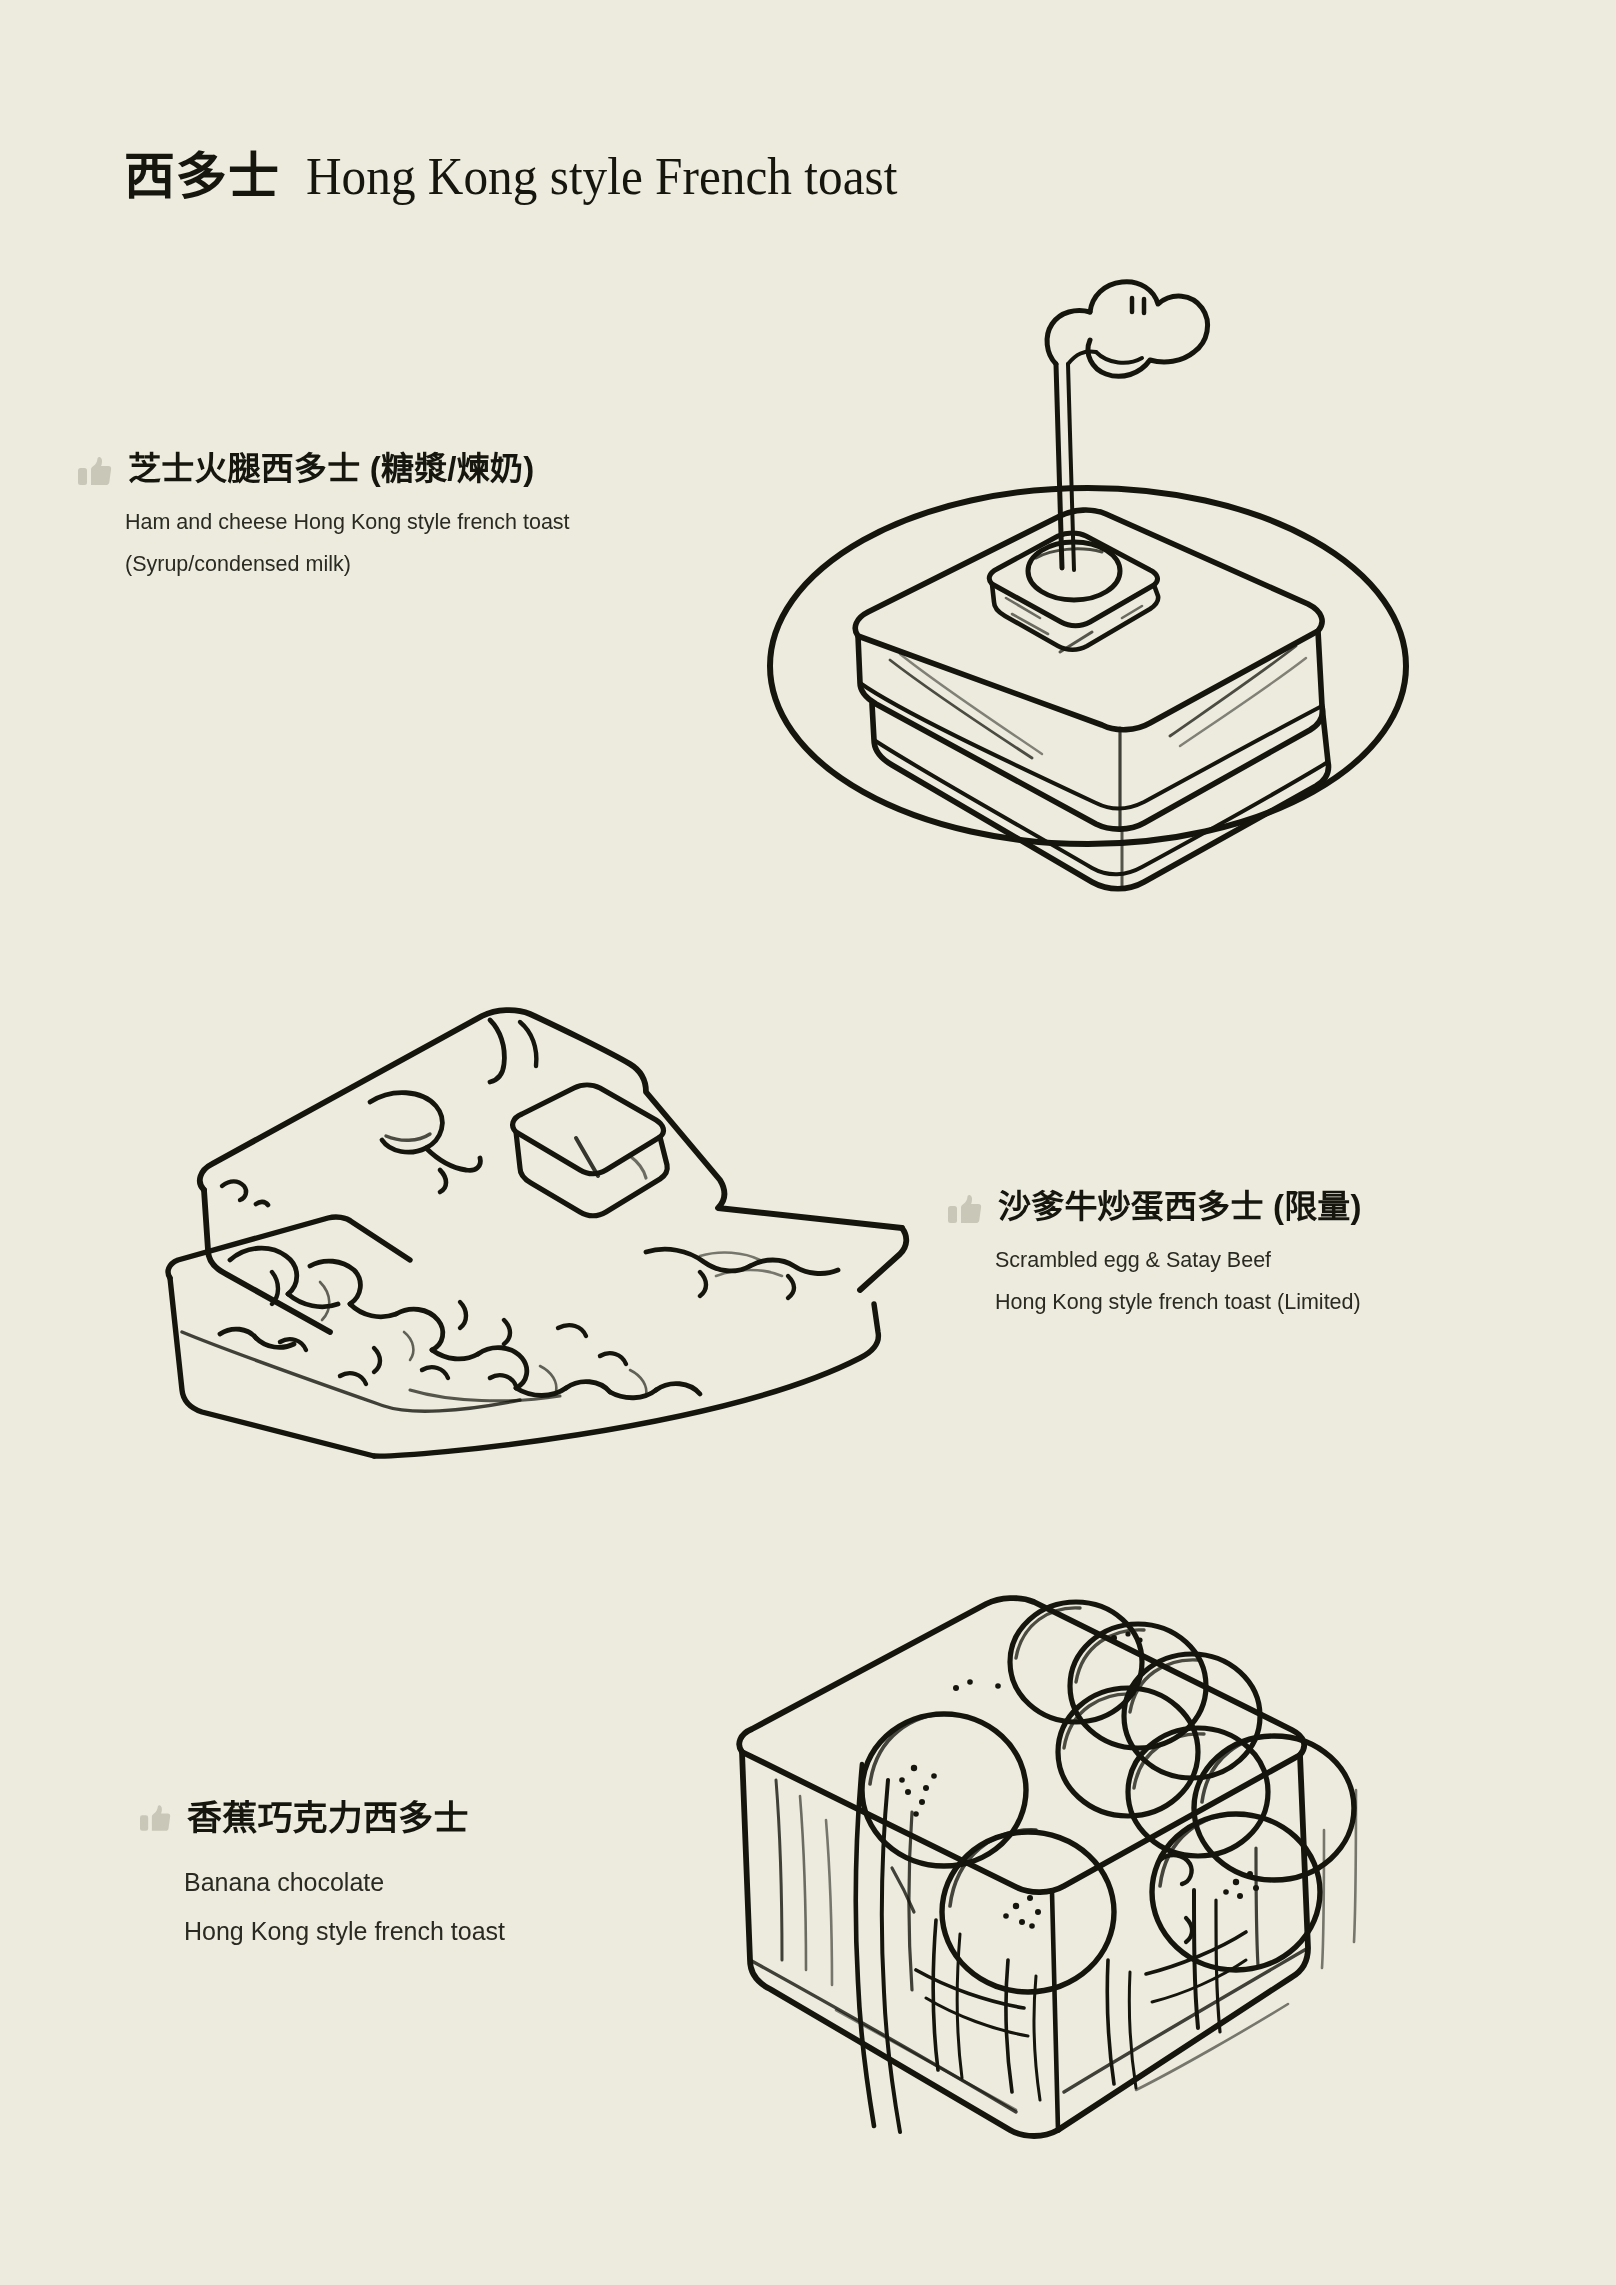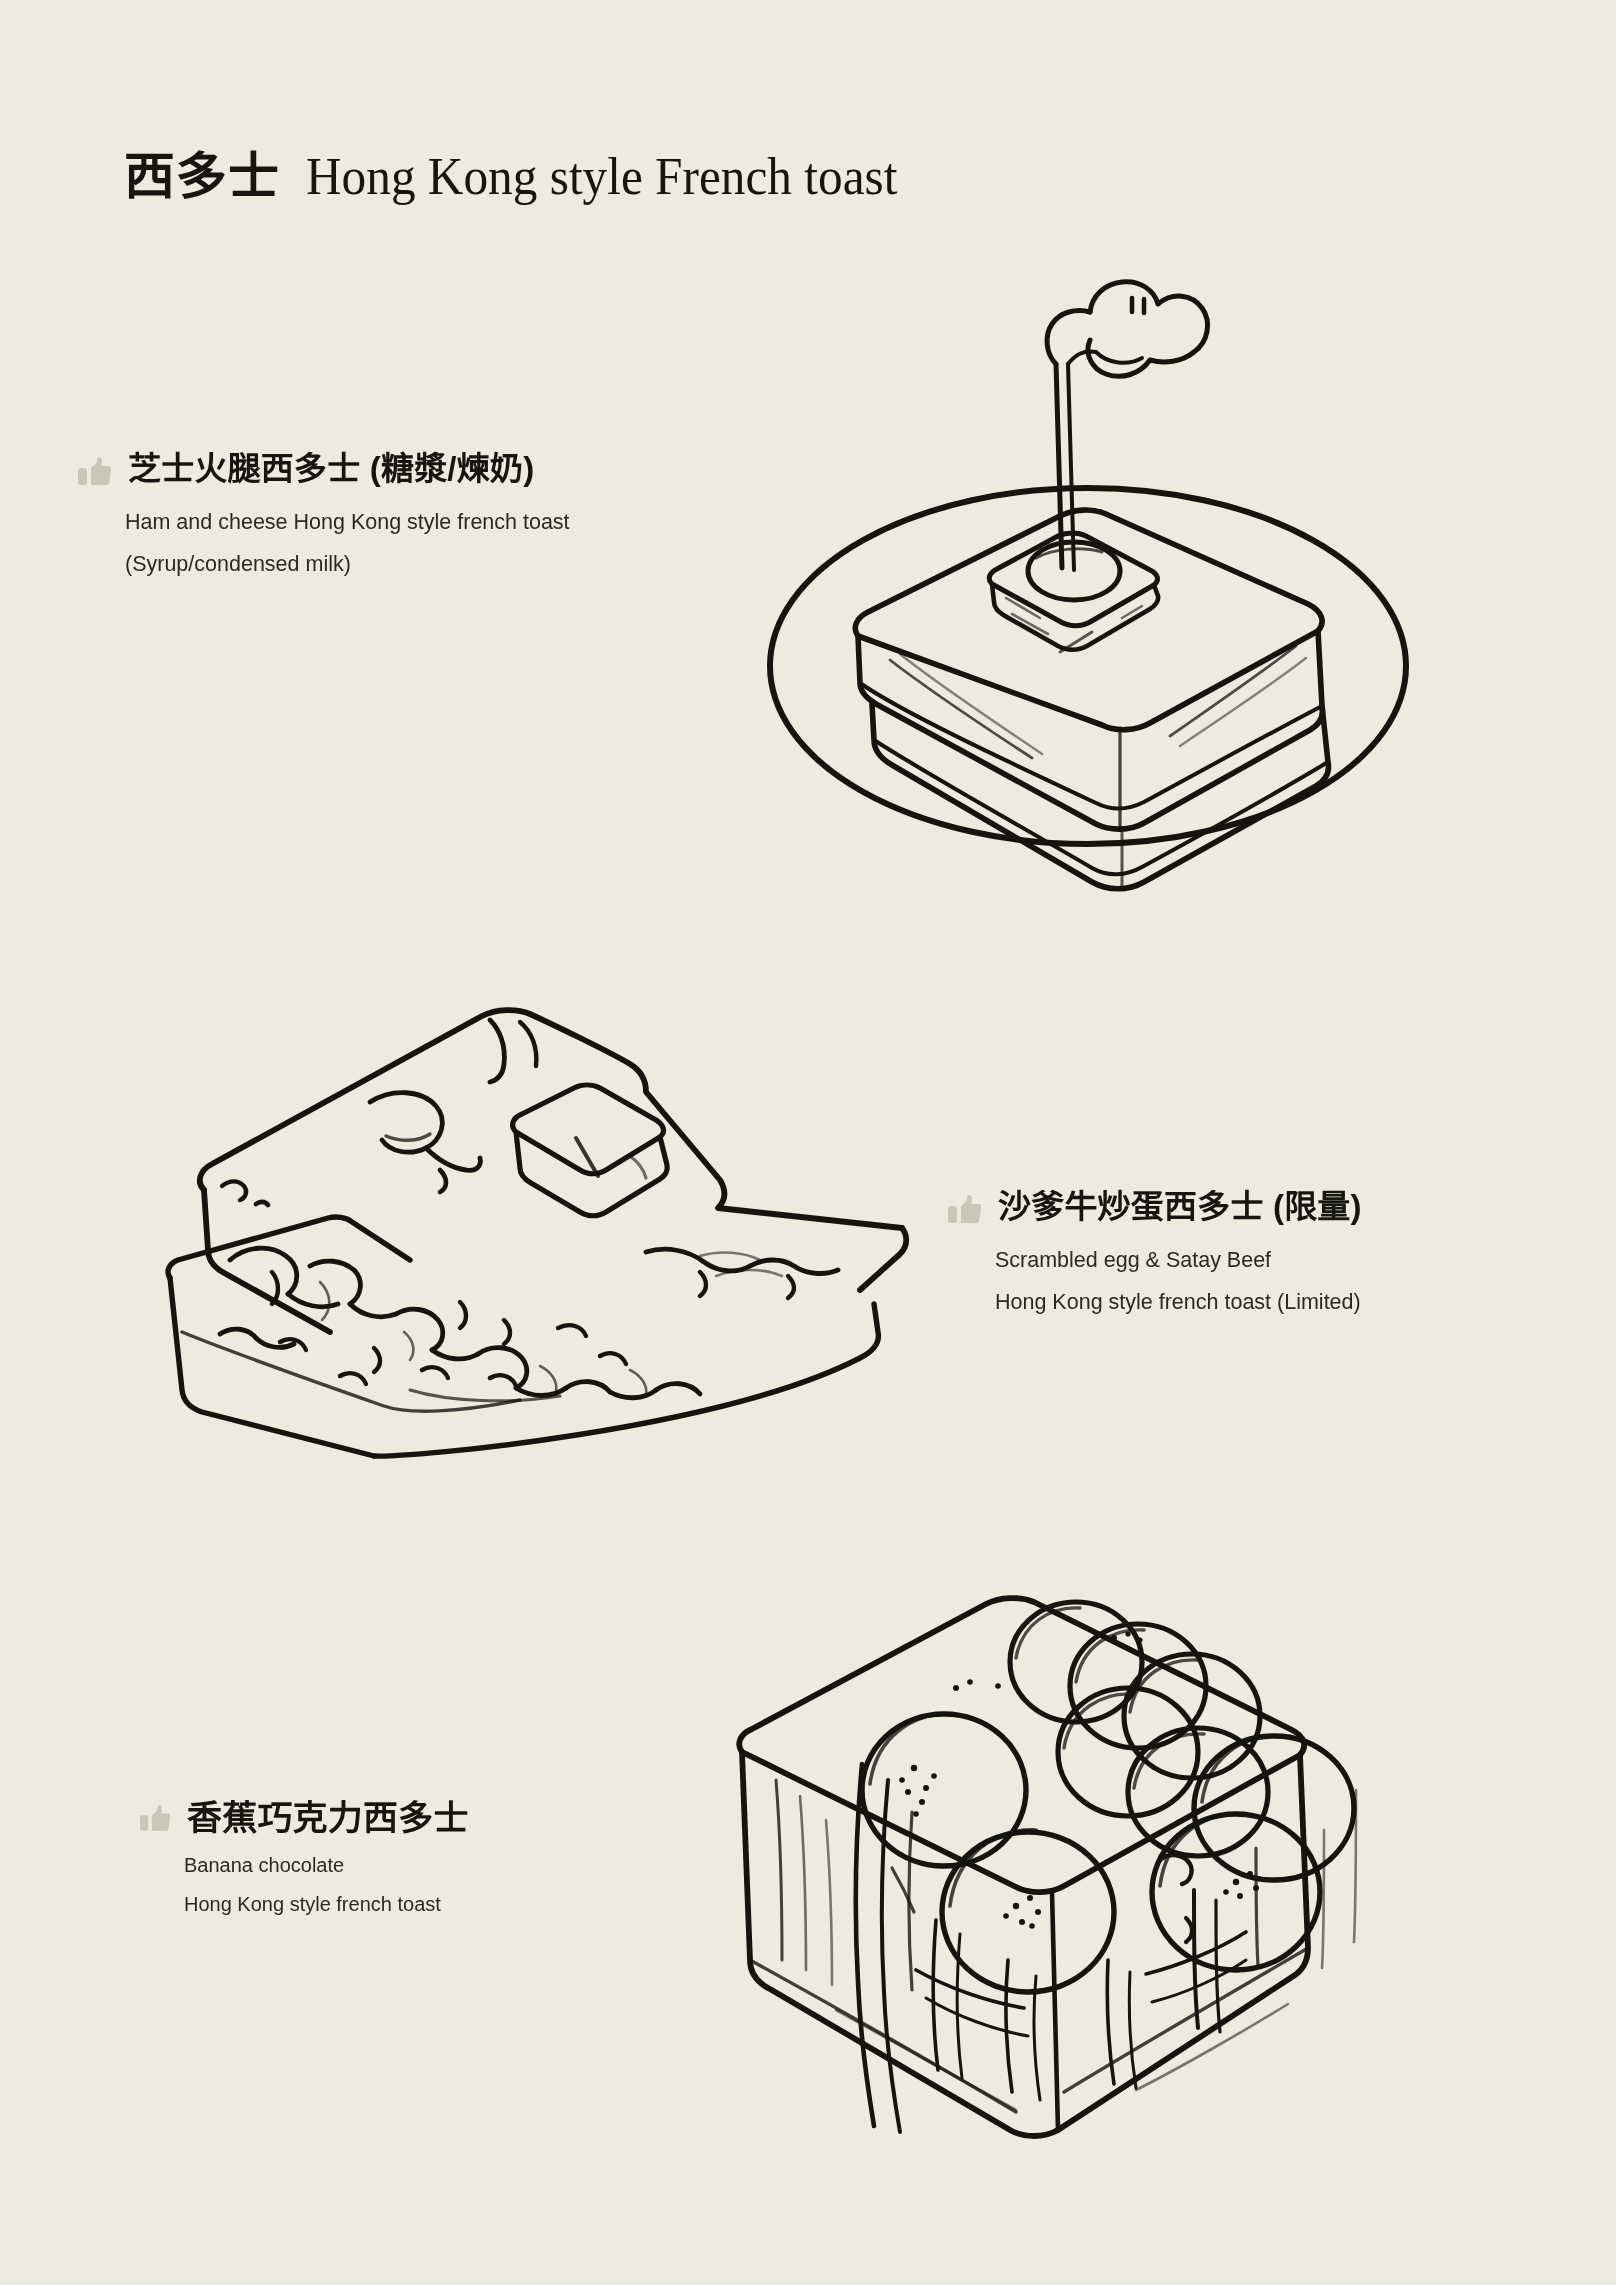--- a/index.html
+++ b/index.html
@@ -65,21 +65,21 @@
 
   
   #item-ham       {left:78px;  top:450px;}
   #item-ham .item-desc{margin-left:47px;margin-top:14px;}
 
   #item-satay     {left:948px; top:1188px;}
   #item-satay .item-desc{margin-left:47px;margin-top:14px;}
 
   #item-banana    {left:140px; top:1798px;}
   #item-banana .item-name{font-size:35px;}
-  #item-banana .item-desc{margin-left:44px;margin-top:8px;font-size:20px;}
+  #item-banana .item-desc{margin-left:44px;margin-top:20px;font-size:25px;}
 
   
   .illus{position:absolute;}
   .illus svg{display:block;overflow:visible;}
   .ink{
     fill:none;
     stroke:#15150e;
     stroke-linecap:round;
     stroke-linejoin:round;
   }

